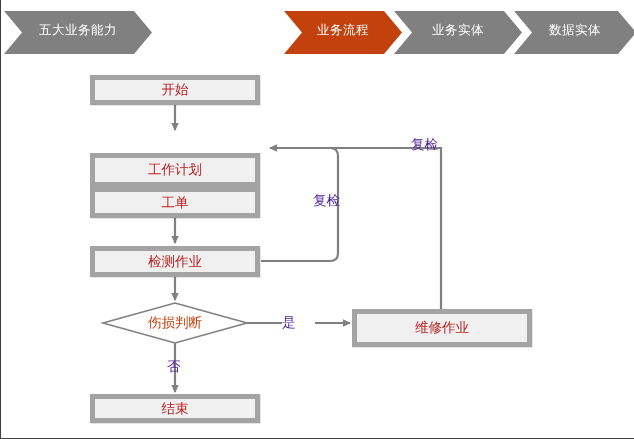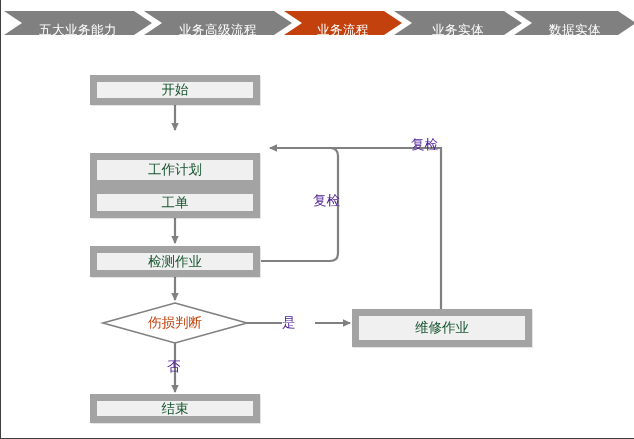--- a/index.html
+++ b/index.html
@@ -35,21 +35,21 @@
   #breadcrumb {
     position: absolute;
     left: 4px;
     top: 11px;
     width: 628px;
     height: 38px;
   }
   .chev {
     position: absolute;
     top: 0;
-    height: 24px;
+    height: 43px;
     background: #808080;
     color: #ffffff;
     font-size: 12.5px;
     line-height: 38px;
     text-align: center;
     letter-spacing: 0.5px;
     -webkit-clip-path: polygon(0 0, calc(100% - 18px) 0, 100% 50%, calc(100% - 18px) 100%, 0 100%, 18px 50%);
     clip-path: polygon(0 0, calc(100% - 18px) 0, 100% 50%, calc(100% - 18px) 100%, 0 100%, 18px 50%);
   }
   .chev.first {
@@ -64,22 +64,22 @@
     position: absolute;
     left: 0;
     top: 0;
     width: 634px;
     height: 439px;
   }
   .node {
     position: absolute;
     box-sizing: border-box;
     background: #f0f0f0;
-    border: 7px solid #a3a3a3;
-    color: #14532d;
+    border: 5px solid #a3a3a3;
+    color: #b91c1c;
     font-size: 13.5px;
     display: flex;
     align-items: center;
     justify-content: center;
     box-shadow: 1px 1px 0 rgba(0,0,0,0.10);
   }
   .diamond-wrap {
     position: absolute;
     display: flex;
     align-items: center;
@@ -107,21 +107,20 @@
 </head>
 <body>
 
 <div id="page">
 
   <div class="frame-left"></div>
   <div class="frame-bottom"></div>
 
   <div id="breadcrumb">
     <div class="chev first" style="left:0px;  width:148px;">五大业务能力</div>
-    <div class="chev" style="left:140px;width:148px;">业务高级流程</div>
     <div class="chev active" style="left:280px;width:118px;">业务流程</div>
     <div class="chev" style="left:390px;width:128px;">业务实体</div>
     <div class="chev" style="left:510px;width:122px;">数据实体</div>
   </div>
 
   <div id="flow">
 
     <svg class="lines" viewBox="0 0 634 439">
       <defs>
         <marker id="arrow" markerWidth="9" markerHeight="9" refX="7" refY="4.5" orient="auto" markerUnits="userSpaceOnUse">

